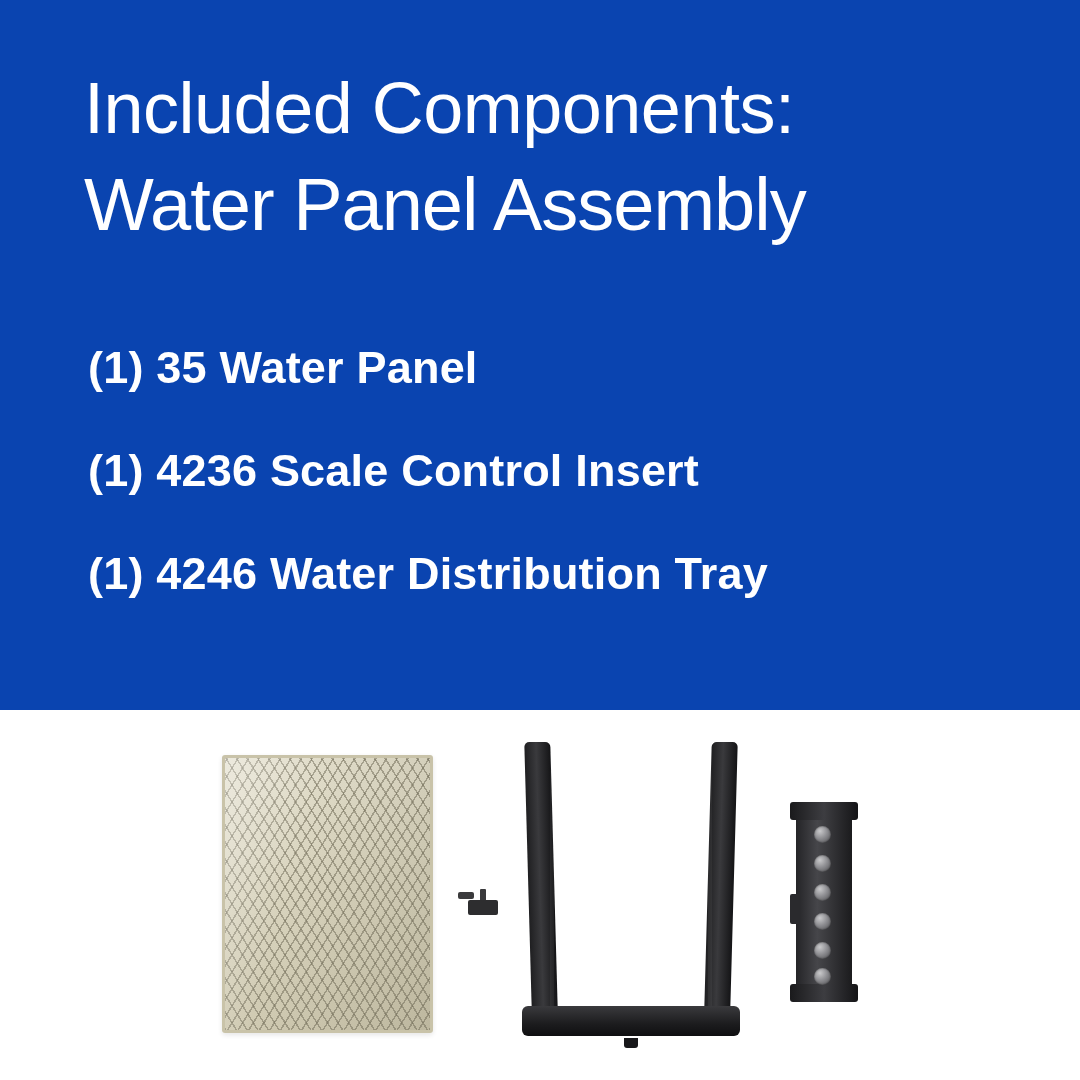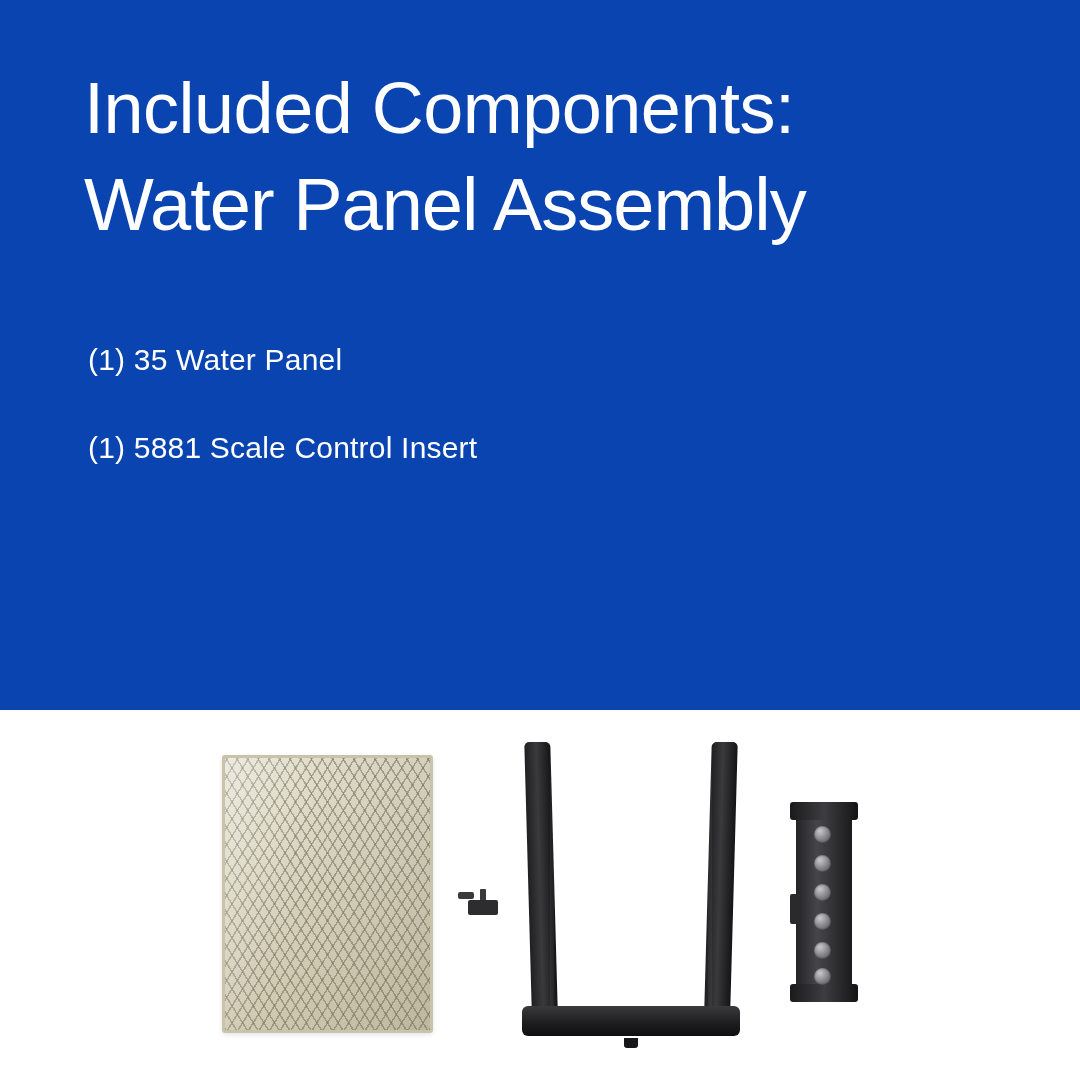--- a/index.html
+++ b/index.html
@@ -57,22 +57,22 @@
     position: absolute;
     left: 88px;
     top: 345px;
     width: 900px;
     margin: 0;
     padding: 0;
     list-style: none;
   }
   .component-item {
     color: #ffffff;
-    font-size: 30px;
-    font-weight: 400;
+    font-size: 45px;
+    font-weight: 700;
     letter-spacing: 0.2px;
     line-height: 1.0;
     margin-bottom: 58px;
     white-space: nowrap;
   }
   
   .photo {
     position: absolute;
     left: 0;
     top: 710px;
@@ -241,21 +241,22 @@
 <div class="page">
 
   <div class="hero">
 
     <div class="hero-title-line1">Included Components:</div>
 
     <div class="hero-title-line2">Water Panel Assembly</div>
 
     <ul class="component-list">
       <li class="component-item">(1) 35 Water Panel</li>
-      <li class="component-item">(1) 5881 Scale Control Insert</li>
+      <li class="component-item">(1) 4236 Scale Control Insert</li>
+      <li class="component-item">(1) 4246 Water Distribution Tray</li>
     </ul>
   </div>
 
   <div class="photo">
 
     <div class="water-panel">
       <div class="water-panel-shade"></div>
     </div>
 
     <div class="scale-insert">

